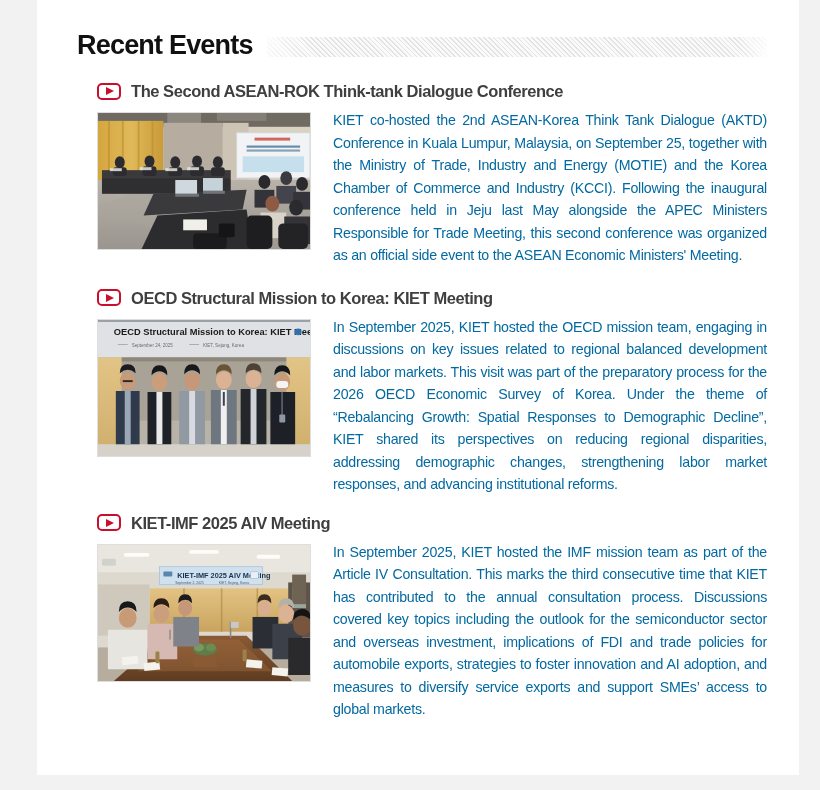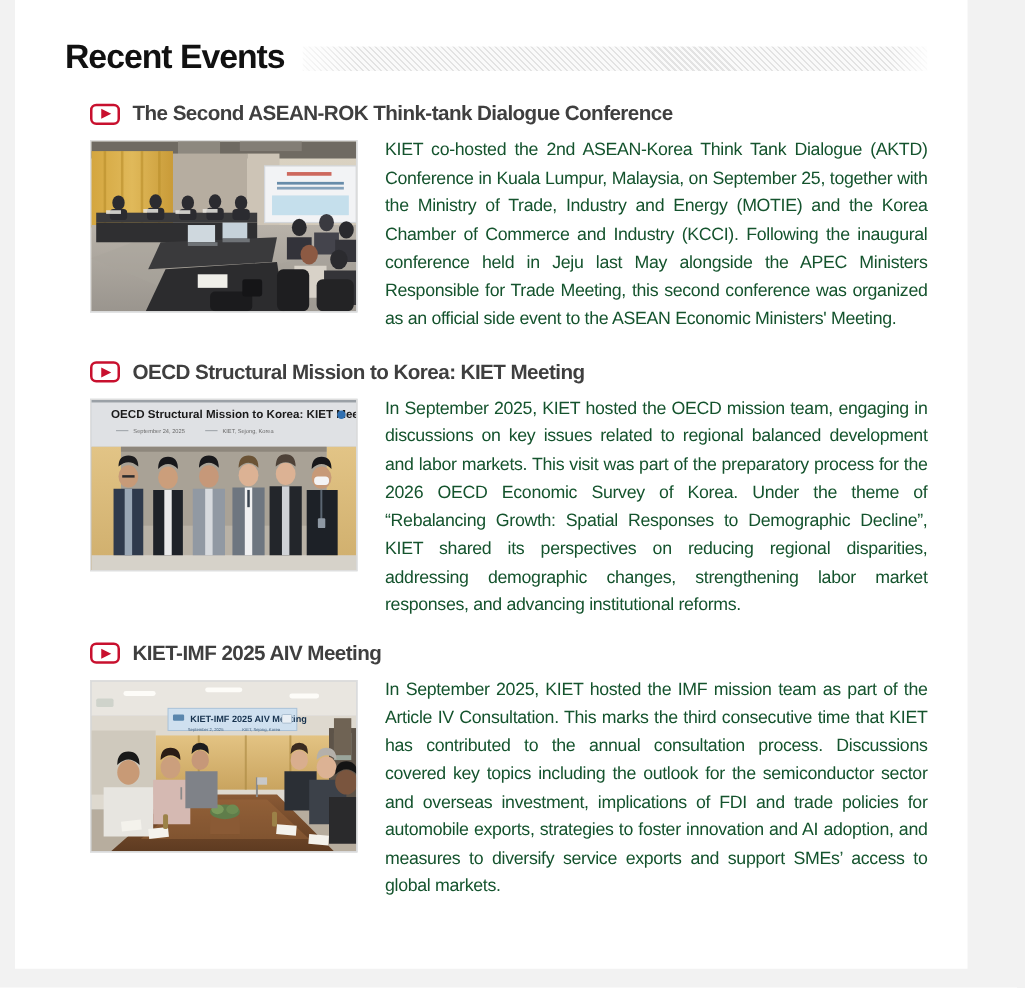--- a/index.html
+++ b/index.html
@@ -10,21 +10,21 @@
     width: 820px;
     height: 790px;
     background: #f2f2f2;
     font-family: "Liberation Sans", sans-serif;
     overflow: hidden;
   }
 
   
   #page {
     position: absolute;
-    left: 12px;
+    left: 37px;
     top: 0;
     width: 762px;
     height: 775px;
     background: #ffffff;
     box-sizing: border-box;
     text-decoration: underline;
   }
 
   #inner {
     position: absolute;
@@ -117,21 +117,21 @@
     overflow: hidden;
     position: relative;
     background: #cfd3d6;
   }
   .thumb svg { display: block; width: 100%; height: 100%; }
 
   .event-text {
     flex: 1 1 auto;
     font-size: 14.2px;
     line-height: 22.5px;
-    color: #14532d;
+    color: #0369a1;
     text-align: justify;
     text-justify: inter-word;
     letter-spacing: -0.25px;
     font-family: "Liberation Sans", sans-serif;
     margin-top: -3px;
   }
 
   
   #event-1 { margin-bottom: 22px; }
   #event-2 { }

